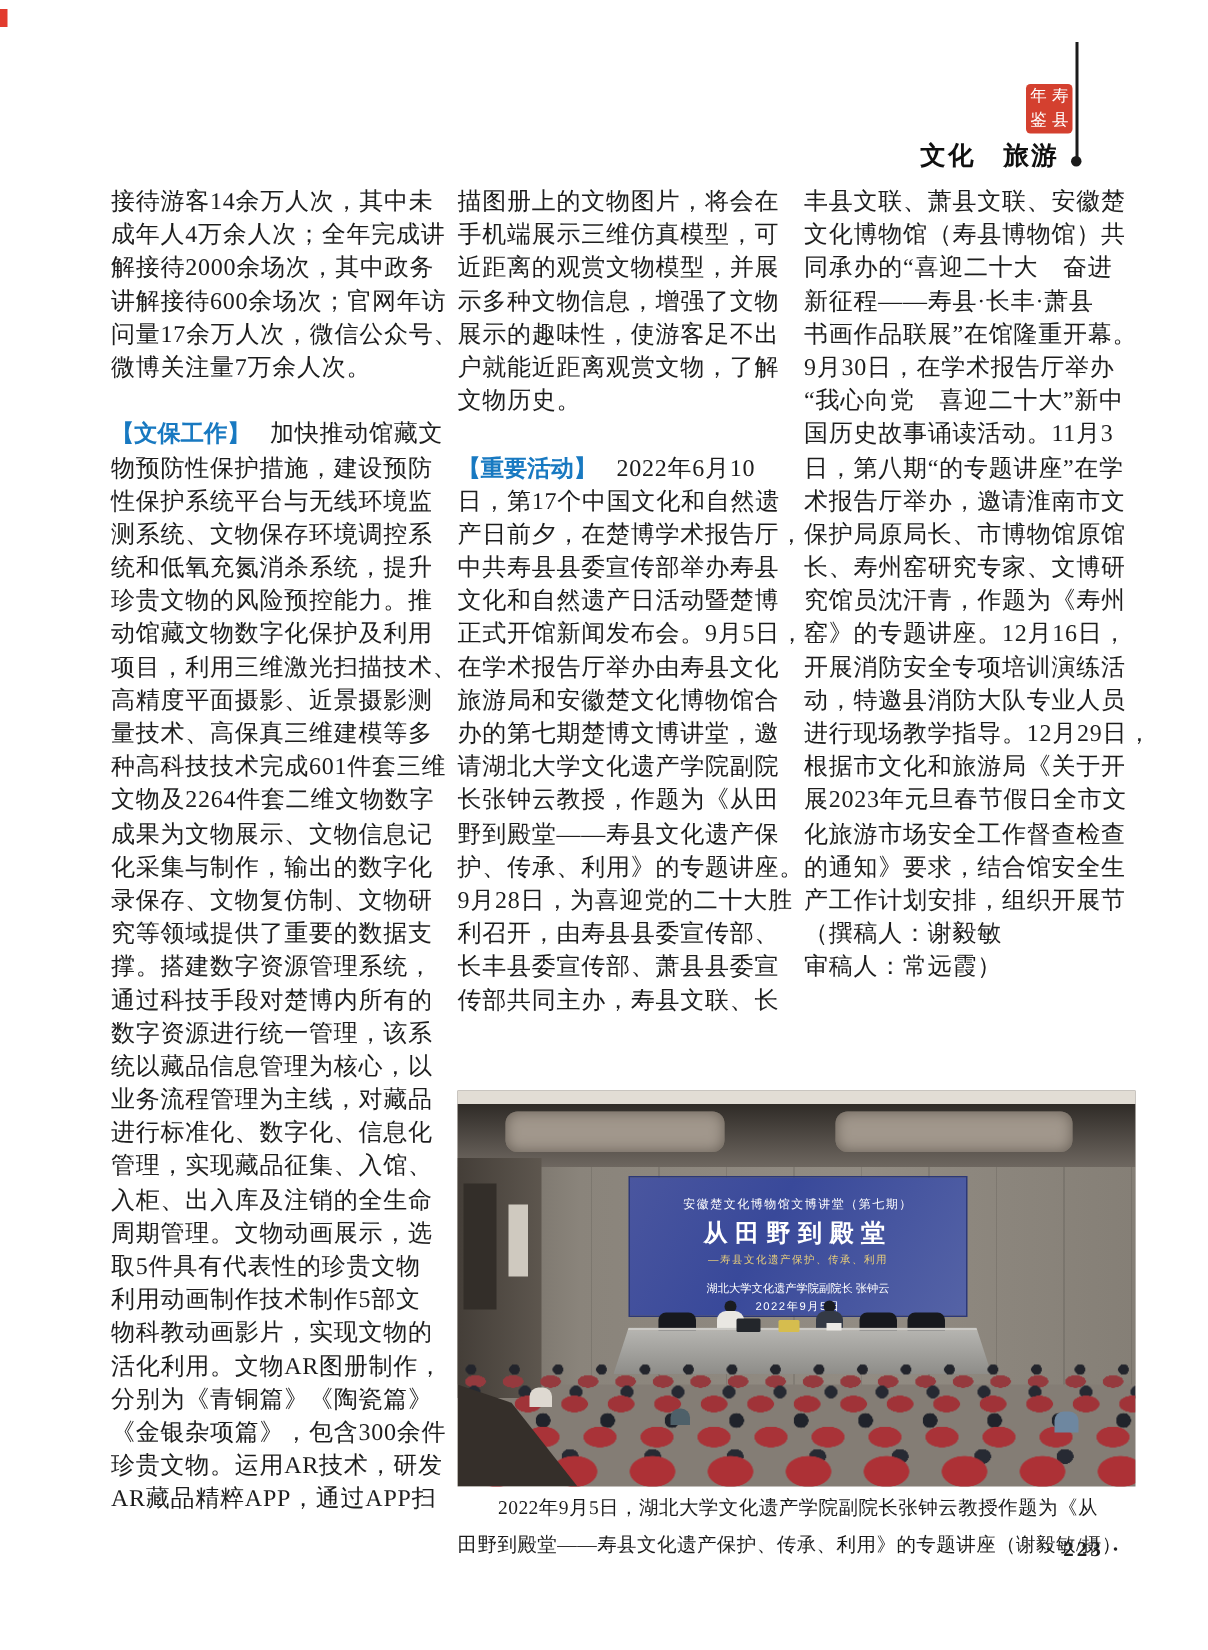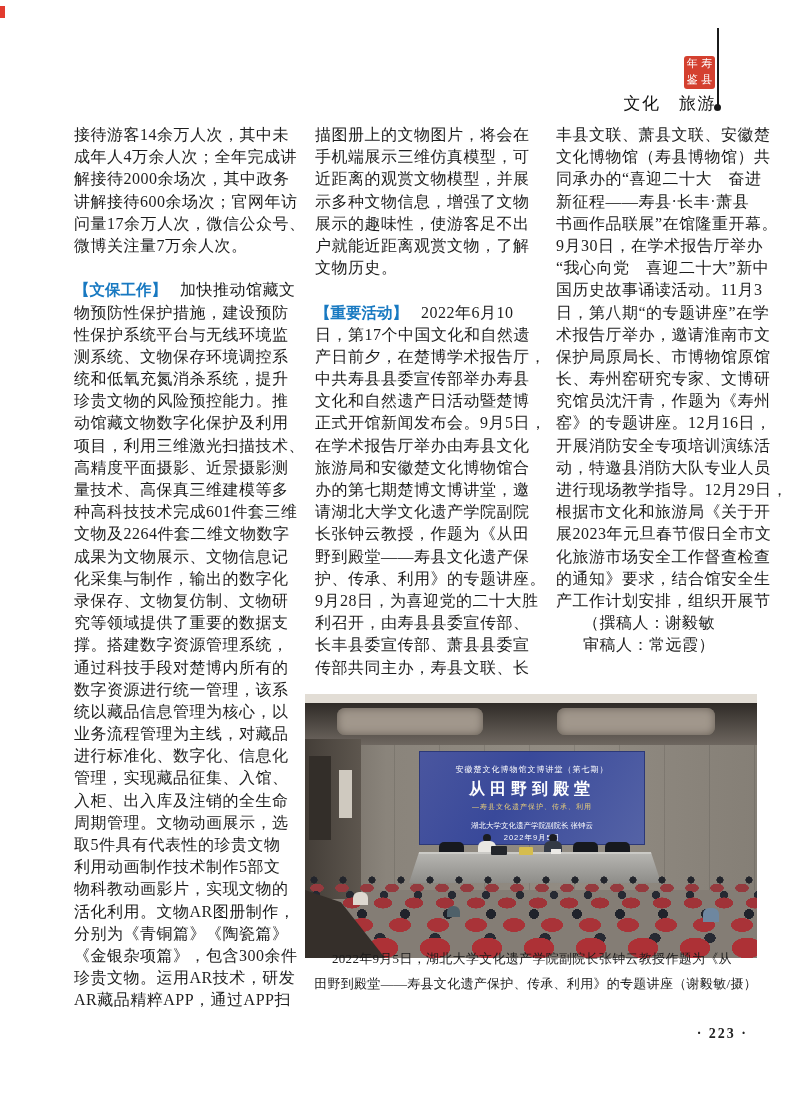--- a/index.html
+++ b/index.html
@@ -8,33 +8,33 @@
 
   
   .red-mark{position:absolute;left:0;top:6px;width:5px;height:12px;background:#e23b2e;}
 
   
   .seal{position:absolute;left:684px;top:56px;width:31px;height:33px;background:#d4402f;border-radius:3px;
         display:grid;grid-template-columns:1fr 1fr;grid-template-rows:1fr 1fr;box-sizing:border-box;padding:1px;}
   .seal span{color:#fff;font-size:11px;line-height:14px;text-align:center;font-family:"DejaVu Serif",serif;}
   .header-rule{position:absolute;left:717px;top:28px;width:2px;height:78px;background:#1b1b1b;}
   .header-dot{position:absolute;left:714px;top:104px;width:7px;height:7px;border-radius:50%;background:#1b1b1b;}
-  .section-label{position:absolute;right:89px;top:92px;font-family:"Liberation Sans","DejaVu Sans",sans-serif;
-        font-weight:400;font-size:17px;letter-spacing:1.5px;color:#101010;white-space:nowrap;}
-
-  
-  .columns{position:absolute;left:74px;top:124px;width:684px;display:flex;gap:19px;}
+  .section-label{position:absolute;right:99px;top:92px;font-family:"Liberation Sans","DejaVu Sans",sans-serif;
+        font-weight:700;font-size:17px;letter-spacing:1.5px;color:#101010;white-space:nowrap;}
+
+  
+  .columns{position:absolute;left:74px;top:124px;width:684px;display:flex;gap:9px;}
   .col{width:222px;}
   .line{height:22.2px;line-height:22.2px;font-size:16px;letter-spacing:0.5px;white-space:nowrap;color:#1d1d1d;}
-  .line.right{text-align:center;padding-right:36px;box-sizing:border-box;}
+  .line.right{text-align:left;padding-right:36px;box-sizing:border-box;}
   .line .tag{color:#1879c1;font-family:"Liberation Sans","DejaVu Sans",sans-serif;font-weight:700;
         letter-spacing:0;padding-right:13px;font-size:15.5px;}
 
   
-  .photo{position:absolute;left:305px;top:694px;width:452px;height:264px;overflow:hidden;background:#847d75;}
+  .photo{position:absolute;left:305px;top:727px;width:452px;height:264px;overflow:hidden;background:#847d75;}
   .ph-strip{position:absolute;left:0;top:0;width:452px;height:9px;background:#e2ddd5;}
   .ph-ceiling{position:absolute;left:0;top:9px;width:452px;height:42px;background:linear-gradient(#2f2b27,#6e6760);}
   .ph-coffer1{position:absolute;left:32px;top:14px;width:146px;height:27px;background:#a1978c;border-radius:8px;box-shadow:inset 0 0 9px #665e55;}
   .ph-coffer2{position:absolute;left:252px;top:14px;width:158px;height:27px;background:#a1978c;border-radius:8px;box-shadow:inset 0 0 9px #665e55;}
   .ph-wall{position:absolute;left:0;top:51px;width:452px;height:145px;
         background:repeating-linear-gradient(90deg,transparent 0 44px,rgba(0,0,0,.10) 44px 45px),
         linear-gradient(90deg,#6a645c 0,#8a847b 18%,#928c83 60%,#857f76 100%);}
   .ph-leftwall{position:absolute;left:0;top:45px;width:56px;height:160px;background:linear-gradient(90deg,#443e38,#5d564e);}
   .ph-door{position:absolute;left:4px;top:62px;width:22px;height:84px;background:#332e29;}
   .ph-banner{position:absolute;left:34px;top:76px;width:13px;height:48px;background:#cfc9bf;}
@@ -68,24 +68,24 @@
   .row3{top:219px;height:23px;background-image:radial-gradient(ellipse 16px 10px at 19px 12px,#a93338 68%,transparent 70%);background-size:38px 23px;}
   .heads4{top:236px;height:15px;background-image:radial-gradient(ellipse 8px 7px at 20px 8px,#272a33 70%,transparent 72%);background-size:55px 15px;}
   .row4{top:240px;height:27px;background-image:radial-gradient(ellipse 22px 15px at 26px 14px,#ad3136 68%,transparent 70%);background-size:52px 27px;}
   .figA{position:absolute;left:48px;top:198px;width:15px;height:13px;background:#ded9d1;border-radius:6px 6px 0 0;}
   .figB{position:absolute;left:398px;top:214px;width:16px;height:14px;background:#6e87a0;border-radius:6px 6px 0 0;}
   .figC{position:absolute;left:142px;top:212px;width:13px;height:11px;background:#4e6069;border-radius:6px 6px 0 0;}
   .ph-floor{position:absolute;left:0;top:196px;width:80px;height:68px;background:#352f2a;
         clip-path:polygon(0 0,45% 18%,100% 100%,0 100%);}
 
   
-  .caption{position:absolute;left:305px;top:946px;width:452px;font-size:13px;line-height:25px;
+  .caption{position:absolute;left:305px;top:992px;width:452px;font-size:13px;line-height:25px;
         color:#1b1b1b;letter-spacing:0.3px;}
   .caption .l1{padding-left:27px;white-space:nowrap;}
-  .caption .l2{display:flex;justify-content:flex-end;white-space:nowrap;}
+  .caption .l2{display:flex;justify-content:flex-start;white-space:nowrap;}
 
   
   .page-num{position:absolute;right:57px;top:1026px;font-size:14px;letter-spacing:2px;color:#222;font-weight:bold;}
 </style>
 </head>
 <body>
 
 <div class="page">
 
   <div class="red-mark"></div>

